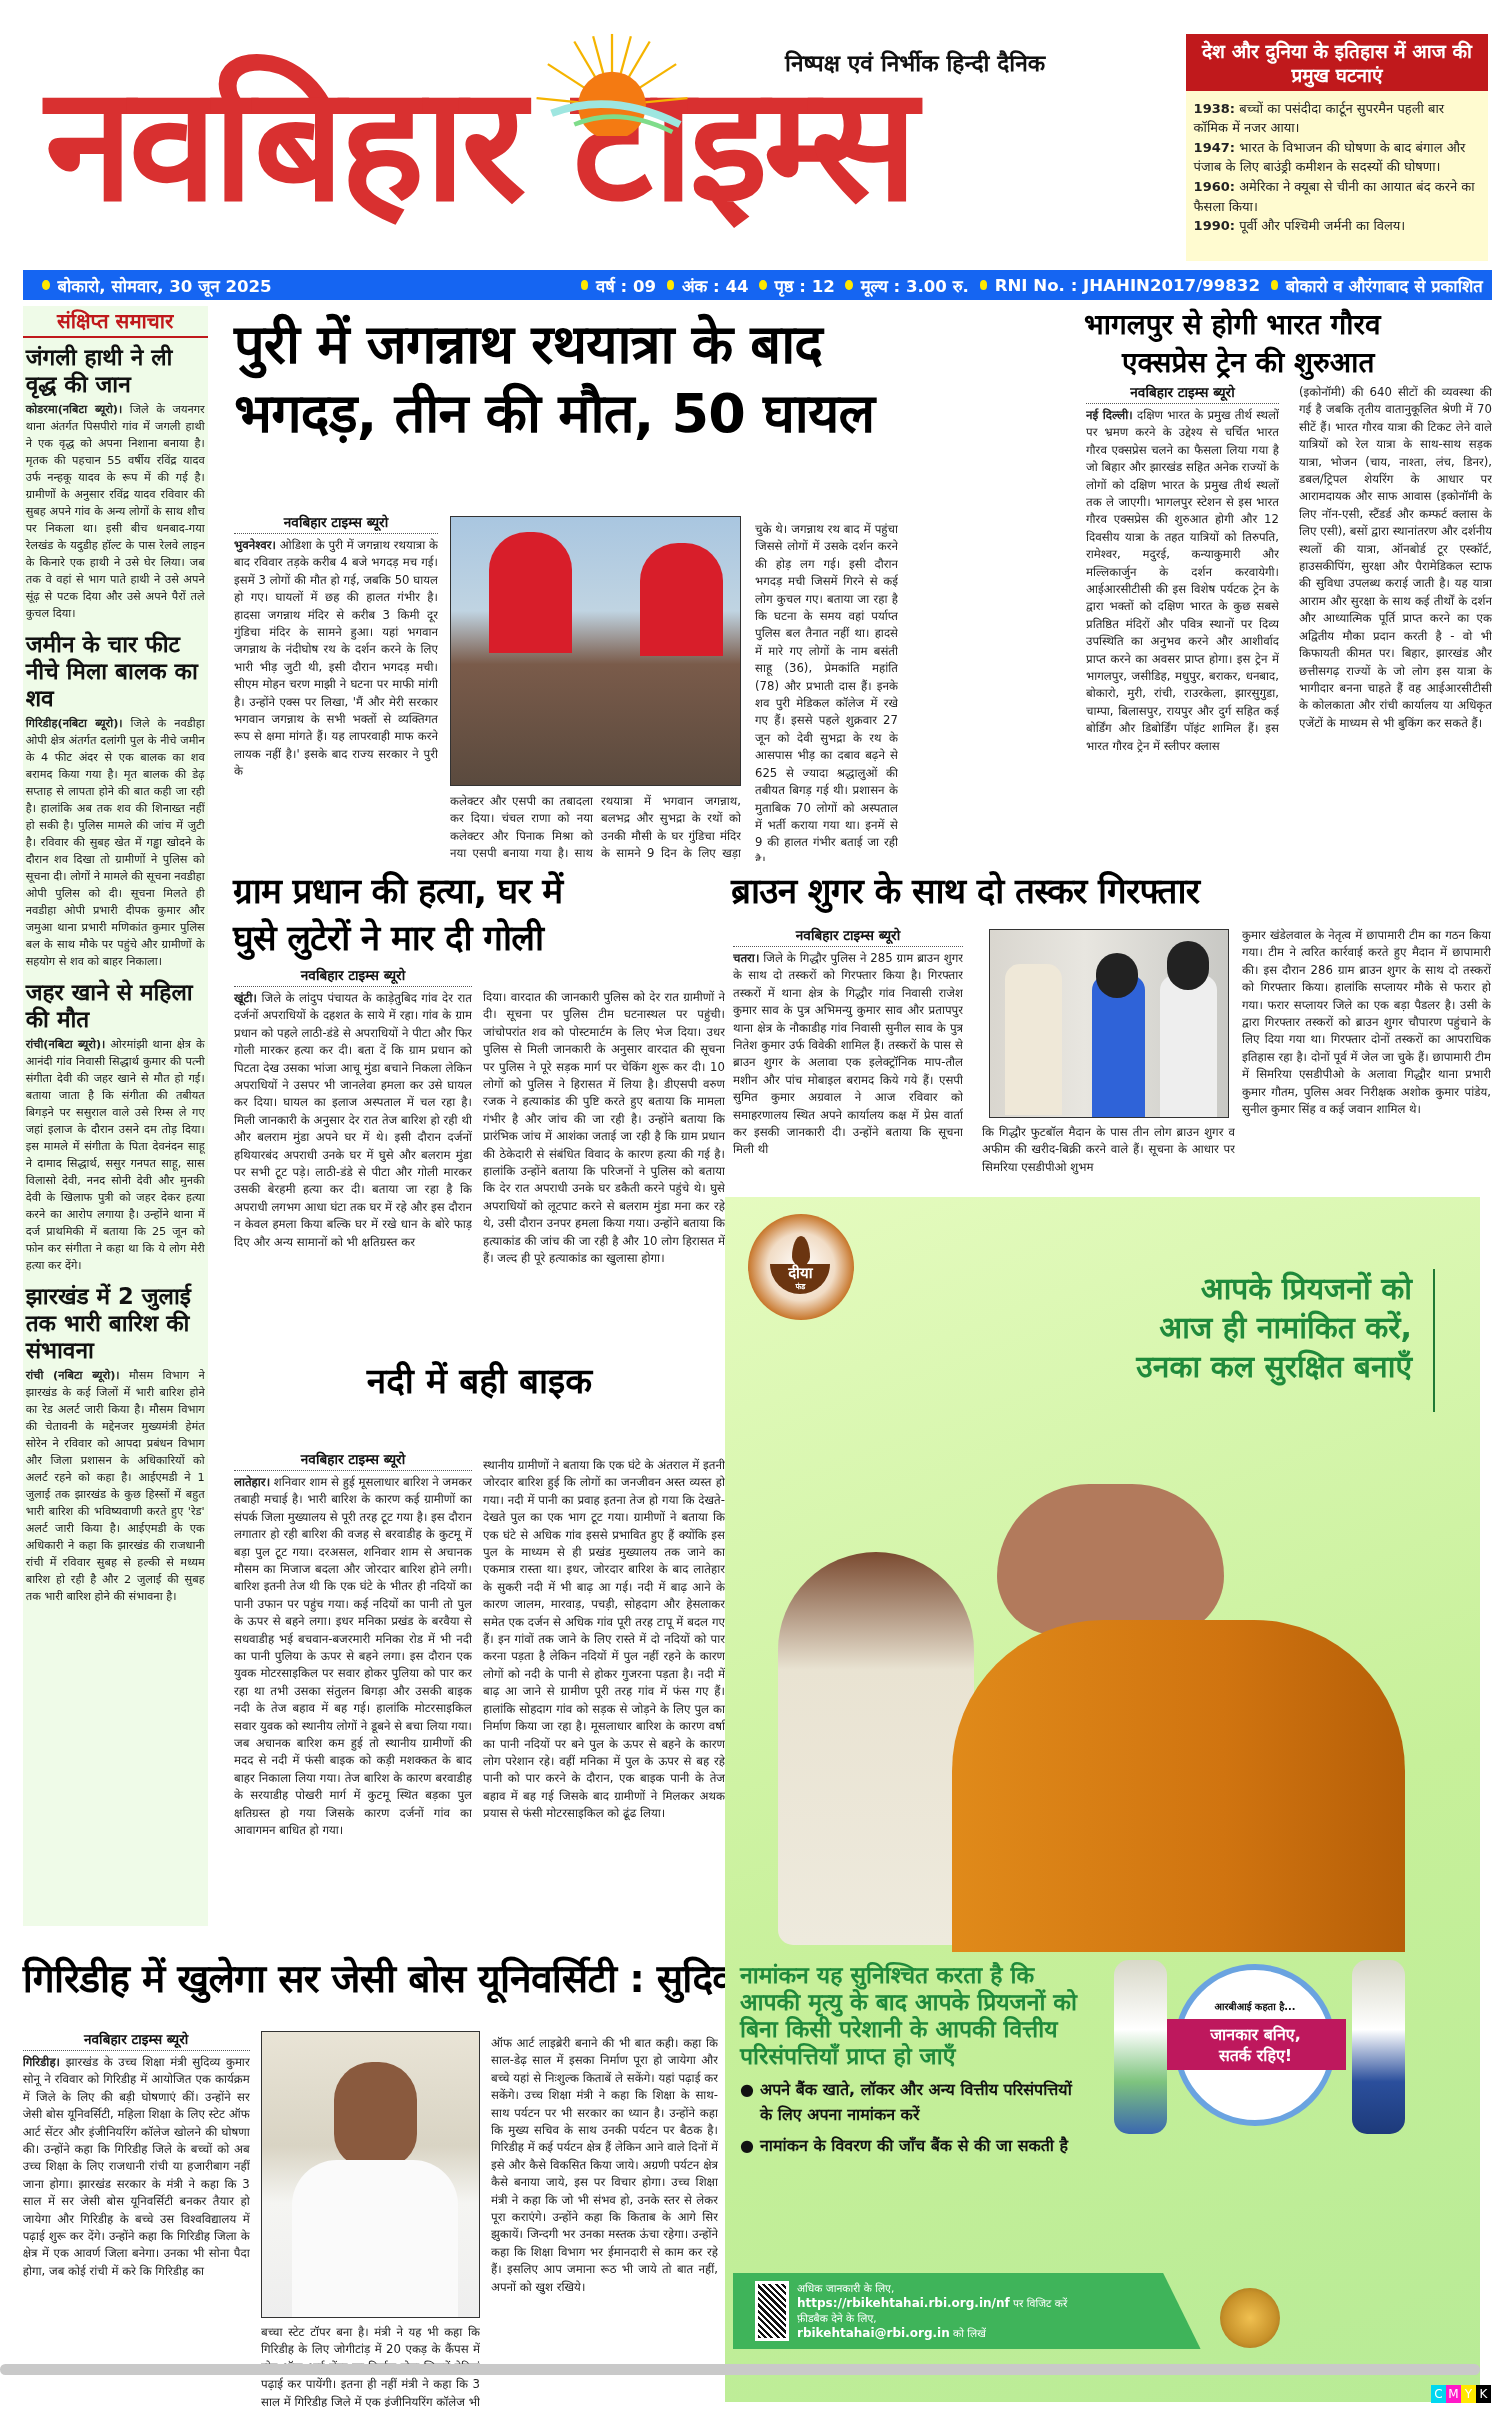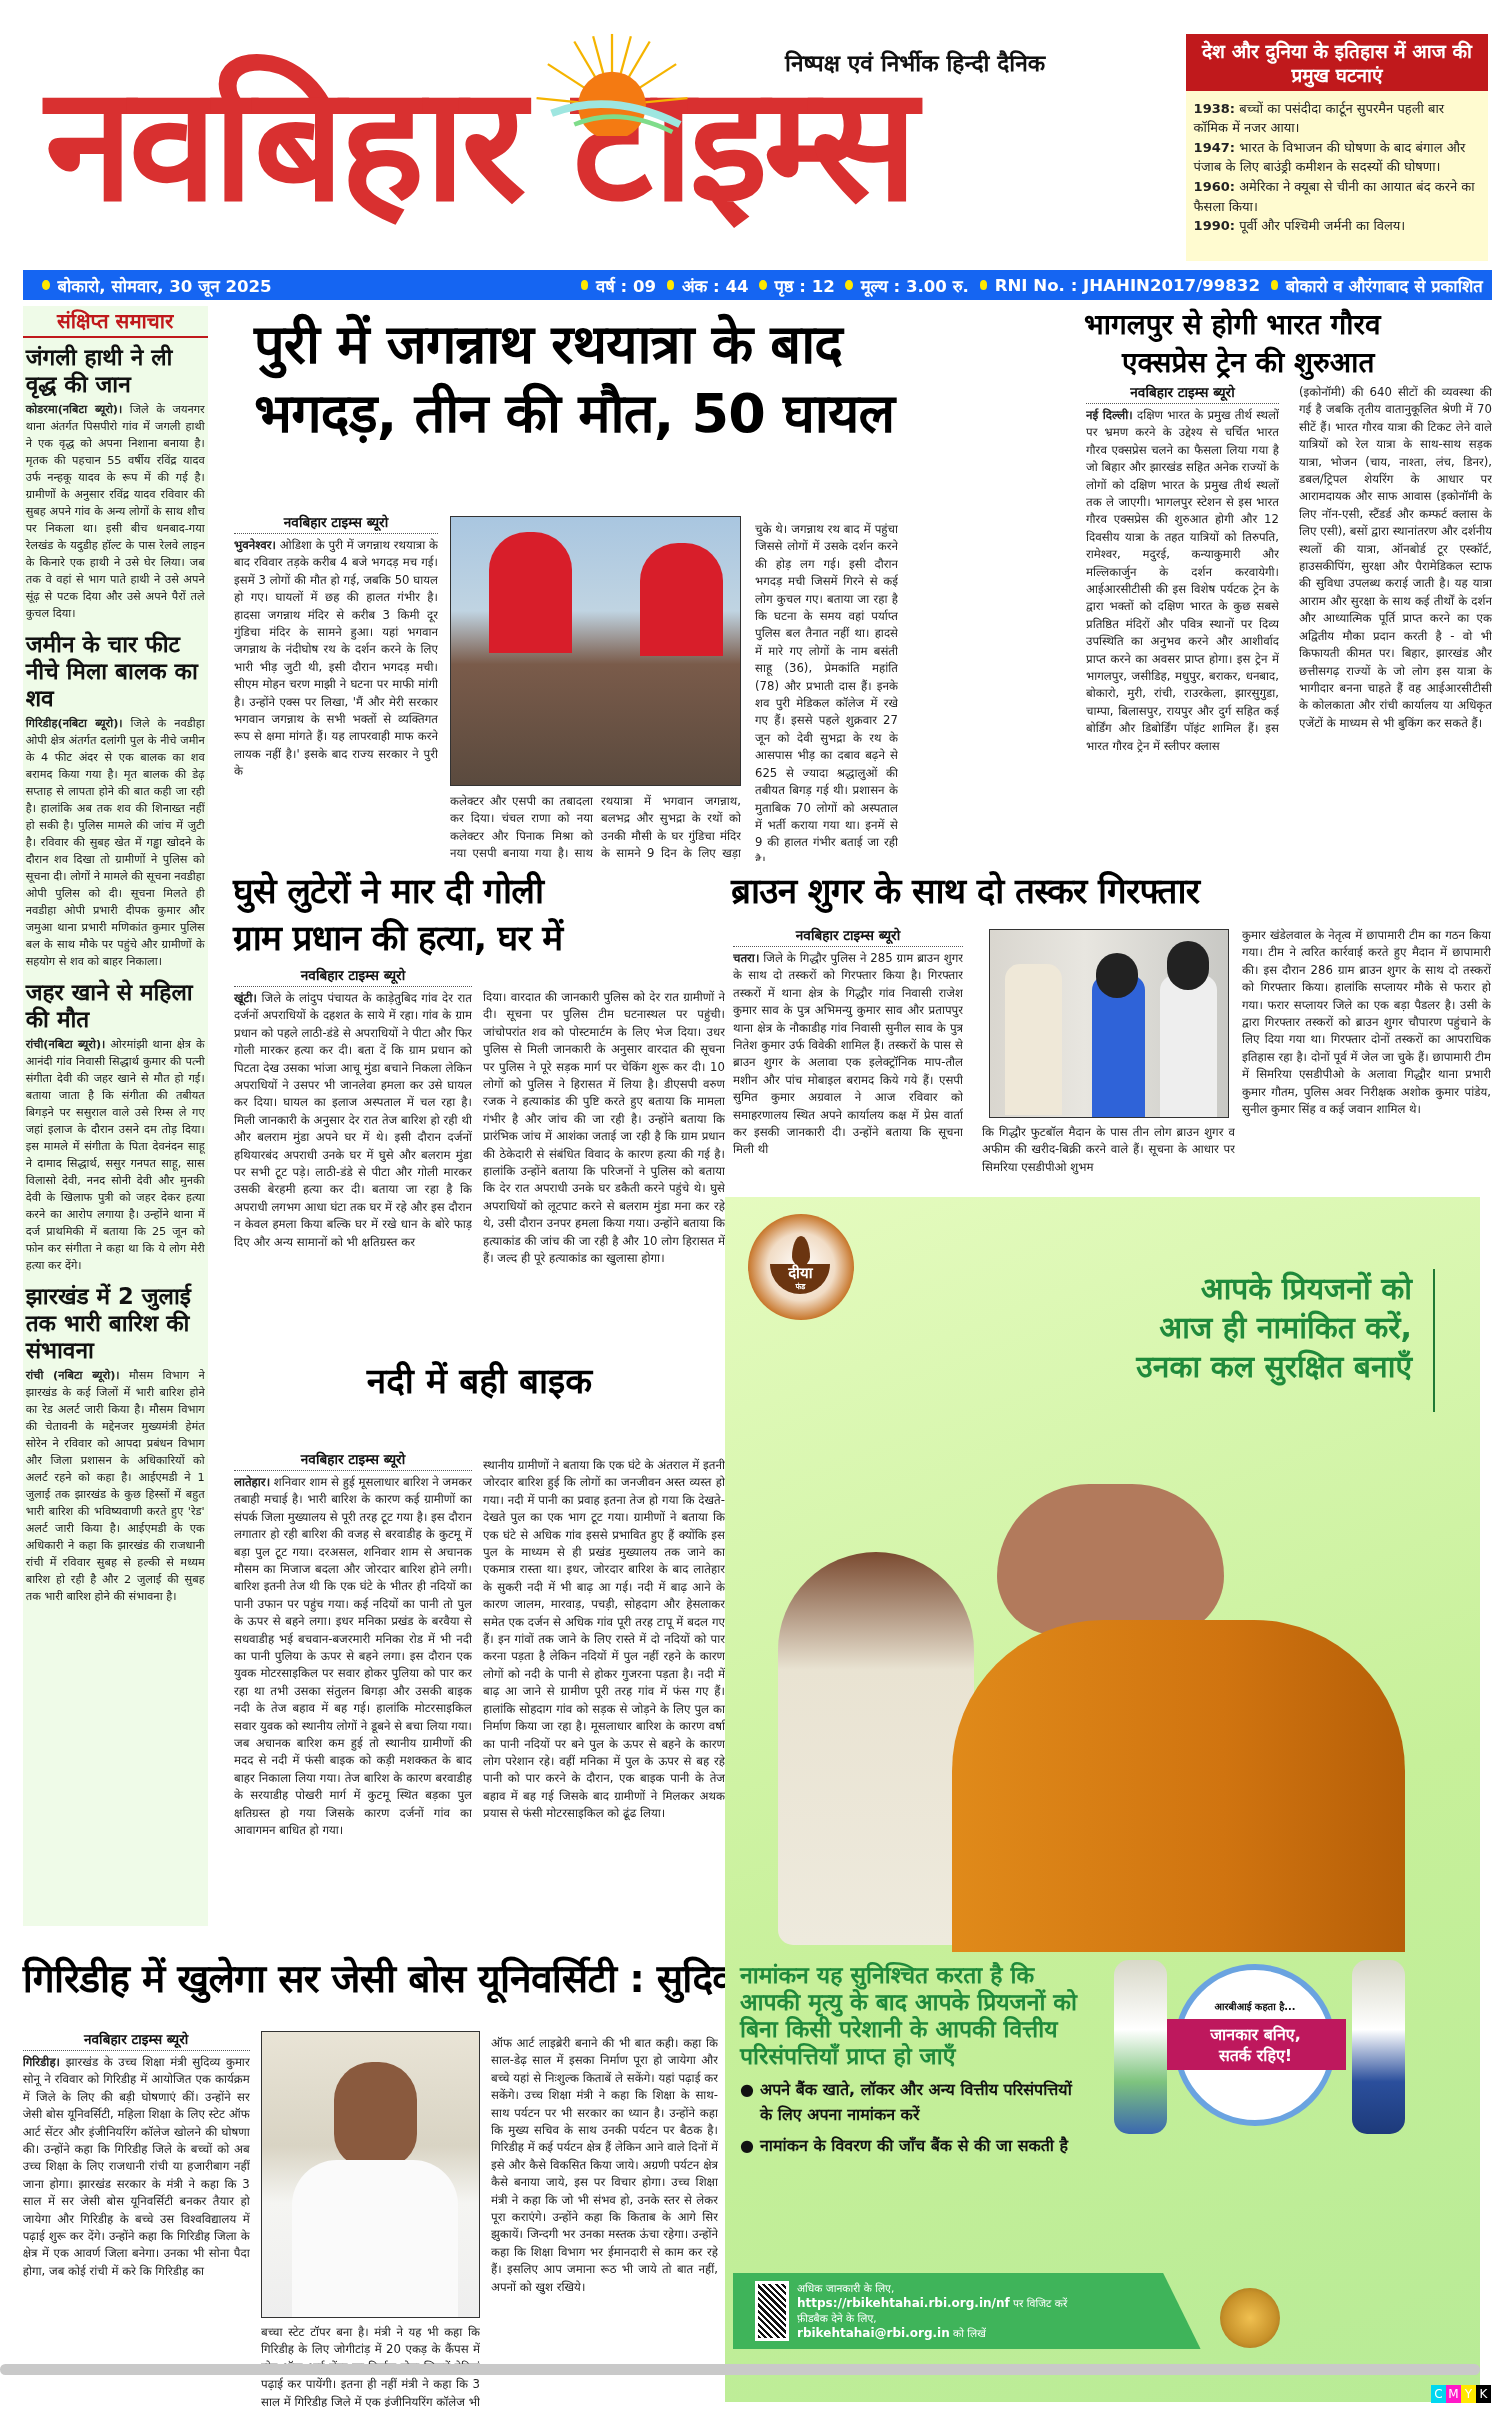--- a/index.html
+++ b/index.html
@@ -93,21 +93,21 @@
   <div>
     <h3>जहर खाने से महिला की मौत</h3>
     <p><b>रांची(नबिटा ब्यूरो)।</b> <span>ओरमांझी थाना क्षेत्र के आनंदी गांव निवासी सिद्धार्थ कुमार की पत्नी संगीता देवी की जहर खाने से मौत हो गई। बताया जाता है कि संगीता की तबीयत बिगड़ने पर ससुराल वाले उसे रिम्स ले गए जहां इलाज के दौरान उसने दम तोड़ दिया। इस मामले में संगीता के पिता देवनंदन साहू ने दामाद सिद्धार्थ, ससुर गनपत साहू, सास विलासो देवी, ननद सोनी देवी और मुनकी देवी के खिलाफ पुत्री को जहर देकर हत्या करने का आरोप लगाया है। उन्होंने थाना में दर्ज प्राथमिकी में बताया कि 25 जून को फोन कर संगीता ने कहा था कि ये लोग मेरी हत्या कर देंगे।</span></p>
   </div>
   <div>
     <h3>झारखंड में 2 जुलाई तक भारी बारिश की संभावना</h3>
     <p><b>रांची (नबिटा ब्यूरो)।</b> <span>मौसम विभाग ने झारखंड के कई जिलों में भारी बारिश होने का रेड अलर्ट जारी किया है। मौसम विभाग की चेतावनी के मद्देनजर मुख्यमंत्री हेमंत सोरेन ने रविवार को आपदा प्रबंधन विभाग और जिला प्रशासन के अधिकारियों को अलर्ट रहने को कहा है। आईएमडी ने 1 जुलाई तक झारखंड के कुछ हिस्सों में बहुत भारी बारिश की भविष्यवाणी करते हुए 'रेड' अलर्ट जारी किया है। आईएमडी के एक अधिकारी ने कहा कि झारखंड की राजधानी रांची में रविवार सुबह से हल्की से मध्यम बारिश हो रही है और 2 जुलाई की सुबह तक भारी बारिश होने की संभावना है।</span></p>
   </div>
 </div>
 
-<div class="abs hl" style="left:234px;top:310px;font-size:54px;line-height:69px;margin-left:20px;">
+<div class="abs hl" style="left:234px;top:310px;font-size:54px;line-height:69px;">
   <div>पुरी में जगन्नाथ रथयात्रा के बाद</div>
   <div>भगदड़, तीन की मौत, 50 घायल</div>
 </div>
 <div class="abs col" style="left:234px;top:514px;width:204px;height:340px;overflow:hidden">
   <div class="byline">नवबिहार टाइम्स ब्यूरो</div>
   <b>भुवनेश्वर।</b> <span>ओडिशा के पुरी में जगन्नाथ रथयात्रा के बाद रविवार तड़के करीब 4 बजे भगदड़ मच गई। इसमें 3 लोगों की मौत हो गई, जबकि 50 घायल हो गए। घायलों में छह की हालत गंभीर है। हादसा जगन्नाथ मंदिर से करीब 3 किमी दूर गुंडिचा मंदिर के सामने हुआ। यहां भगवान जगन्नाथ के नंदीघोष रथ के दर्शन करने के लिए भारी भीड़ जुटी थी, इसी दौरान भगदड़ मची। सीएम मोहन चरण माझी ने घटना पर माफी मांगी है। उन्होंने एक्स पर लिखा, 'मैं और मेरी सरकार भगवान जगन्नाथ के सभी भक्तों से व्यक्तिगत रूप से क्षमा मांगते हैं। यह लापरवाही माफ करने लायक नहीं है।' इसके बाद राज्य सरकार ने पुरी के</span>
 </div>
 <div class="abs photo" style="left:450px;top:516px;width:291px;height:270px;background:linear-gradient(180deg,#a9c6e0 0%,#c0d4e2 35%,#7a5b4a 55%,#5a4a3e 100%)">
   <div style="position:absolute;left:38px;top:15px;width:83px;height:121px;background:#d81e2a;border-radius:38px 38px 0 0"></div>
   <div style="position:absolute;left:189px;top:26.4px;width:83px;height:113px;background:#d81e2a;border-radius:38px 38px 0 0"></div>
@@ -120,22 +120,22 @@
   <div>भागलपुर से होगी भारत गौरव</div>
   <div style="padding-left:38px">एक्सप्रेस ट्रेन की शुरुआत</div>
 </div>
 <div class="abs col" style="left:1086px;top:384px;width:193px;height:476px;overflow:hidden">
   <div class="byline">नवबिहार टाइम्स ब्यूरो</div>
   <b>नई दिल्ली।</b> <span>दक्षिण भारत के प्रमुख तीर्थ स्थलों पर भ्रमण करने के उद्देश्य से चर्चित भारत गौरव एक्सप्रेस चलने का फैसला लिया गया है जो बिहार और झारखंड सहित अनेक राज्यों के लोगों को दक्षिण भारत के प्रमुख तीर्थ स्थलों तक ले जाएगी। भागलपुर स्टेशन से इस भारत गौरव एक्सप्रेस की शुरुआत होगी और 12 दिवसीय यात्रा के तहत यात्रियों को तिरुपति, रामेश्वर, मदुरई, कन्याकुमारी और मल्लिकार्जुन के दर्शन करवायेगी। आईआरसीटीसी की इस विशेष पर्यटक ट्रेन के द्वारा भक्तों को दक्षिण भारत के कुछ सबसे प्रतिष्ठित मंदिरों और पवित्र स्थानों पर दिव्य उपस्थिति का अनुभव करने और आशीर्वाद प्राप्त करने का अवसर प्राप्त होगा। इस ट्रेन में भागलपुर, जसीडिह, मधुपुर, बराकर, धनबाद, बोकारो, मुरी, रांची, राउरकेला, झारसुगुडा, चाम्पा, बिलासपुर, रायपुर और दुर्ग सहित कई बोर्डिंग और डिबोर्डिंग पॉइंट शामिल हैं। इस भारत गौरव ट्रेन में स्लीपर क्लास</span>
 </div>
 <div class="abs col" style="left:1299px;top:384px;width:193px;height:476px;overflow:hidden">(इकोनॉमी) की 640 सीटों की व्यवस्था की गई है जबकि तृतीय वातानुकूलित श्रेणी में 70 सीटें हैं। भारत गौरव यात्रा की टिकट लेने वाले यात्रियों को रेल यात्रा के साथ-साथ सड़क यात्रा, भोजन (चाय, नाश्ता, लंच, डिनर), डबल/ट्रिपल शेयरिंग के आधार पर आरामदायक और साफ आवास (इकोनॉमी के लिए नॉन-एसी, स्टैंडर्ड और कम्फर्ट क्लास के लिए एसी), बसों द्वारा स्थानांतरण और दर्शनीय स्थलों की यात्रा, ऑनबोर्ड टूर एस्कॉर्ट, हाउसकीपिंग, सुरक्षा और पैरामेडिकल स्टाफ की सुविधा उपलब्ध कराई जाती है। यह यात्रा आराम और सुरक्षा के साथ कई तीर्थों के दर्शन और आध्यात्मिक पूर्ति प्राप्त करने का एक अद्वितीय मौका प्रदान करती है - वो भी किफायती कीमत पर। बिहार, झारखंड और छत्तीसगढ़ राज्यों के जो लोग इस यात्रा के भागीदार बनना चाहते हैं वह आईआरसीटीसी के कोलकाता और रांची कार्यालय या अधिकृत एजेंटों के माध्यम से भी बुकिंग कर सकते हैं।</div>
 
 <div class="abs hl" style="left:233px;top:868px;font-size:35px;line-height:47px">
+  <div>ग्राम प्रधान की हत्या, घर में</div>
   <div>घुसे लुटेरों ने मार दी गोली</div>
-  <div>ग्राम प्रधान की हत्या, घर में</div>
 </div>
 <div class="abs col" style="left:234px;top:967px;width:238px;height:393px;overflow:hidden">
   <div class="byline">नवबिहार टाइम्स ब्यूरो</div>
   <b>खूंटी।</b> <span>जिले के लांदुप पंचायत के काड़ेतुबिद गांव देर रात दर्जनों अपराधियों के दहशत के साये में रहा। गांव के ग्राम प्रधान को पहले लाठी-डंडे से अपराधियों ने पीटा और फिर गोली मारकर हत्या कर दी। बता दें कि ग्राम प्रधान को पिटता देख उसका भांजा आचू मुंडा बचाने निकला लेकिन अपराधियों ने उसपर भी जानलेवा हमला कर उसे घायल कर दिया। घायल का इलाज अस्पताल में चल रहा है। मिली जानकारी के अनुसार देर रात तेज बारिश हो रही थी और बलराम मुंडा अपने घर में थे। इसी दौरान दर्जनों हथियारबंद अपराधी उनके घर में घुसे और बलराम मुंडा पर सभी टूट पड़े। लाठी-डंडे से पीटा और गोली मारकर उसकी बेरहमी हत्या कर दी। बताया जा रहा है कि अपराधी लगभग आधा घंटा तक घर में रहे और इस दौरान न केवल हमला किया बल्कि घर में रखे धान के बोरे फाड़ दिए और अन्य सामानों को भी क्षतिग्रस्त कर</span>
 </div>
 <div class="abs col" style="left:483px;top:989px;width:242px;height:370px;overflow:hidden">दिया। वारदात की जानकारी पुलिस को देर रात ग्रामीणों ने दी। सूचना पर पुलिस टीम घटनास्थल पर पहुंची। जांचोपरांत शव को पोस्टमार्टम के लिए भेज दिया। उधर पुलिस से मिली जानकारी के अनुसार वारदात की सूचना पर पुलिस ने पूरे सड़क मार्ग पर चेकिंग शुरू कर दी। 10 लोगों को पुलिस ने हिरासत में लिया है। डीएसपी वरुण रजक ने हत्याकांड की पुष्टि करते हुए बताया कि मामला गंभीर है और जांच की जा रही है। उन्होंने बताया कि प्रारंभिक जांच में आशंका जताई जा रही है कि ग्राम प्रधान की ठेकेदारी से संबंधित विवाद के कारण हत्या की गई है। हालांकि उन्होंने बताया कि परिजनों ने पुलिस को बताया कि देर रात अपराधी उनके घर डकैती करने पहुंचे थे। घुसे अपराधियों को लूटपाट करने से बलराम मुंडा मना कर रहे थे, उसी दौरान उनपर हमला किया गया। उन्होंने बताया कि हत्याकांड की जांच की जा रही है और 10 लोग हिरासत में हैं। जल्द ही पूरे हत्याकांड का खुलासा होगा।</div>
 
 <div class="abs hl" style="left:731px;top:868px;font-size:35px;line-height:47px">ब्राउन शुगर के साथ दो तस्कर गिरफ्तार</div>
 <div class="abs col" style="left:733px;top:927px;width:230px;height:261px;overflow:hidden">
   <div class="byline">नवबिहार टाइम्स ब्यूरो</div>

